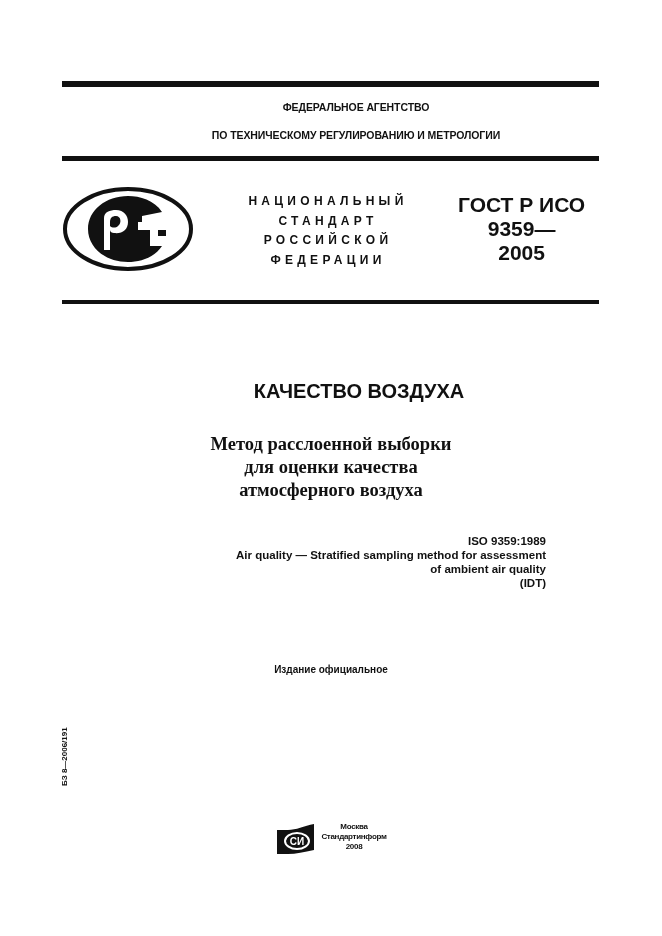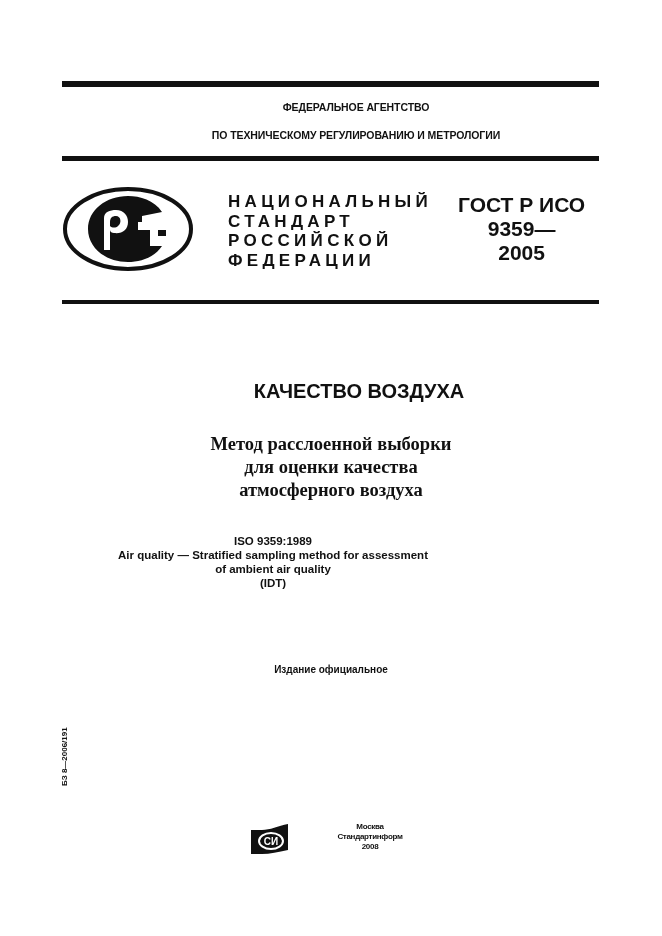--- a/index.html
+++ b/index.html
@@ -2,25 +2,25 @@
 <html><head>
 <meta charset="utf-8">
 <style>
   html, body { margin: 0; padding: 0; background: #ffffff; }
   body { width: 662px; height: 936px; position: relative; overflow: hidden;
          font-family: "Liberation Sans", sans-serif; color: #111111; }
   .abs { position: absolute; }
   .bar { position: absolute; left: 62px; width: 537px; background: #111111; }
   .center { text-align: center; }
   .agency { left: 0; width: 662px; font-weight: bold; font-size: 10.5px; letter-spacing: -0.1px; padding-left: 25px; }
-  .natstd { left: 228px; width: 200px; font-weight: bold; font-size: 17px; letter-spacing: 4.3px; line-height: 19.5px; }
+  .natstd { left: 228px; width: 200px; font-weight: bold; font-size: 12px; letter-spacing: 4.3px; line-height: 19.5px; text-align: center; }
   .gost { left: 458px; font-weight: bold; font-size: 21px; line-height: 24px; text-align: center; }
   .title { left: 0; width: 662px; font-weight: bold; font-size: 20px; }
   .subtitle { left: 0; width: 662px; font-weight: bold; font-size: 18.5px; line-height: 23px; font-family: Liberation Serif, serif; }
-  .iso { left: 0; width: 546px; font-weight: bold; font-size: 11.5px; line-height: 14px; }
+  .iso { left: 0; width: 546px; font-weight: bold; font-size: 11.5px; line-height: 14px; text-align: right; }
   .edition { left: 0; width: 662px; font-weight: bold; font-size: 10px; }
   .side { font-weight: bold; font-size: 8px; transform: rotate(-90deg); transform-origin: left top; white-space: nowrap; }
   .pub { left: 314px; width: 80px; font-weight: bold; font-size: 8px; line-height: 10px; text-align: center; letter-spacing: -0.3px; }
 </style>
 </head>
 <body>
 
 <div class="bar" style="top:81px; height:6px;"></div>
 
 <div class="abs agency center" style="top:101px;">ФЕДЕРАЛЬНОЕ АГЕНТСТВО</div>
@@ -69,25 +69,25 @@
   <div>ISO 9359:1989</div>
   <div>Air quality — Stratified sampling method for assessment</div>
   <div>of ambient air quality</div>
   <div>(IDT)</div>
 </div>
 
 <div class="abs edition center" style="top:664px;">Издание официальное</div>
 
 <div class="abs side" style="left:60px; top:786px;">БЗ 8—2006/191</div>
 
-<div class="abs" style="left:250px; top:824px; width:40px; height:30px;text-align:right;">
+<div class="abs" style="left:276px; top:824px; width:40px; height:30px;text-align:right;">
   <svg width="40" height="30" viewBox="0 0 40 30">
     <path d="M1 6 L12 6 C20 6 28 2 38 0 L38 26 C28 28 20 30 12 30 L1 30 Z" fill="#111"></path>
     <ellipse cx="21" cy="17" rx="12" ry="8" fill="none" stroke="#fff" stroke-width="2"></ellipse>
     <text x="21" y="21" font-family="Liberation Sans, sans-serif" font-size="10" font-weight="bold" fill="#fff" text-anchor="middle">СИ</text>
   </svg>
 </div>
 
-<div class="abs pub" style="top:822px;margin-left:16px;">
+<div class="abs pub" style="top:822px;">
   <div>Москва</div>
   <div>Стандартинформ</div>
   <div>2008</div>
 </div>
 
 </body></html>

